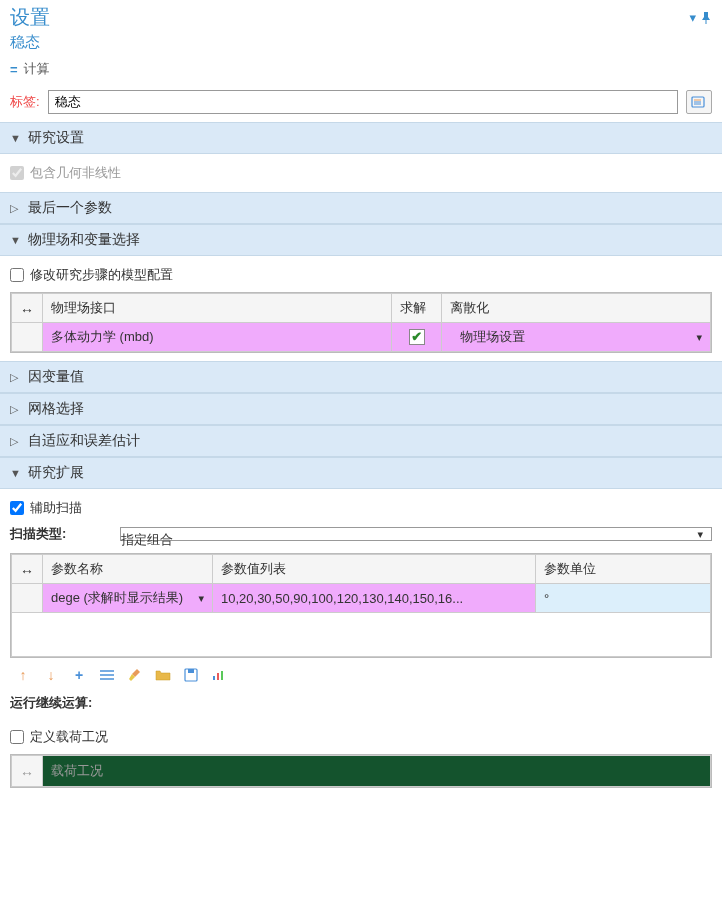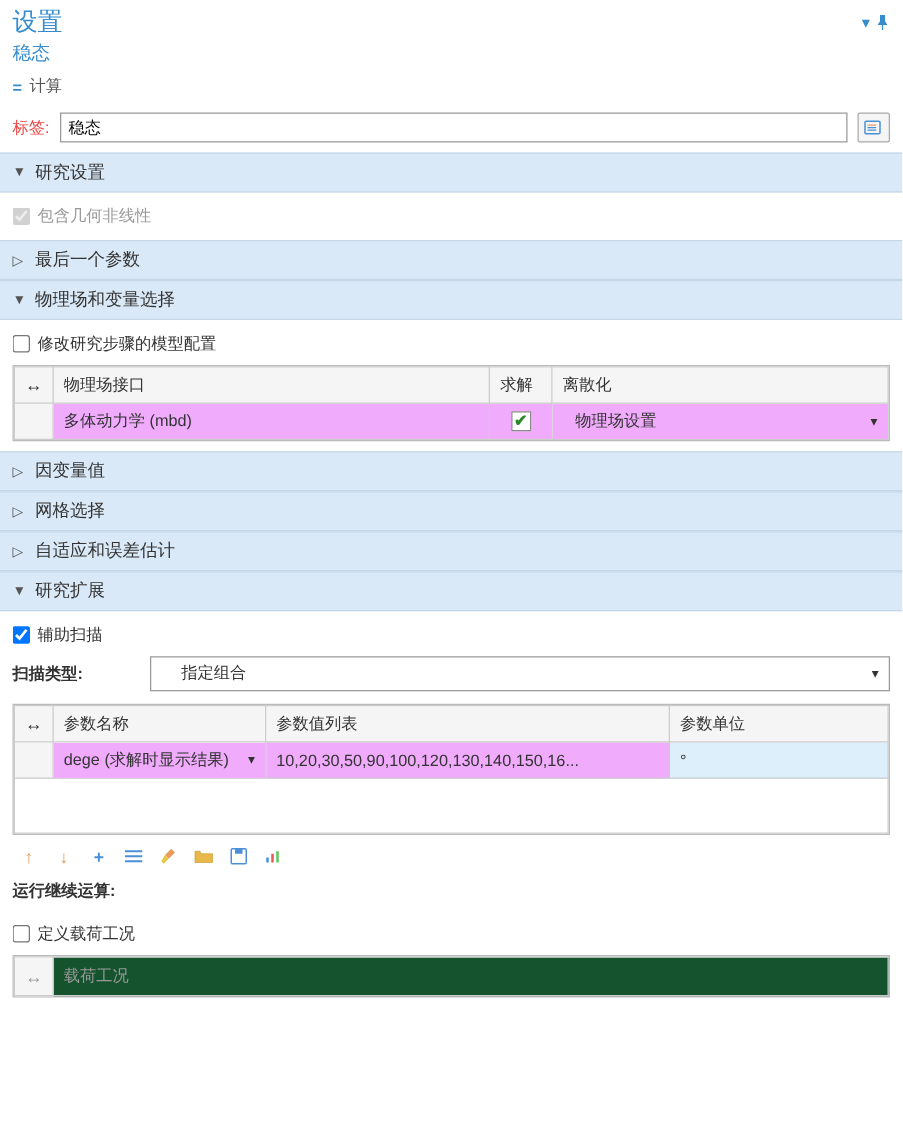--- a/index.html
+++ b/index.html
@@ -25,21 +25,21 @@
 .tbl { width: 100%; border-collapse: collapse; }
 .tbl th, .tbl td { border: 1px solid #ccc; padding: 5px 8px; text-align: left; font-weight: normal; background: #f0abfc; }
 .tbl th { background: #f5f5f5; font-size: 13px; }
 .tbl .corner { width: 24px; background: #f5f5f5; }
 .move-icon { font-size: 14px; color: #333; }
 .check-green { color: #2a8a2a; font-weight: bold; border: 1px solid #888; display: inline-block; width: 16px; height: 16px; text-align: center; line-height: 14px; background: #fff; }
 .dropdown-cell { position: relative; margin-top: 16px; }
 .dropdown-cell::after { content: "▾"; position: absolute; right: 8px; top: 50%; transform: translateY(-50%); color: #333; font-size: 11px; }
 .form-row { display: flex; align-items: center; padding: 6px 0; gap: 10px; }
 .form-row label { width: 100px; font-weight: bold; }
-.form-row .select { flex: 1; border: 1px solid #999; padding: 3px 24px; background: #fff; position: relative; height: 28px; }
+.form-row .select { flex: 1; border: 1px solid #999; padding: 3px 0; background: #fff; position: relative; height: 14px; }
 .form-row .select::after { content: "▾"; position: absolute; right: 8px; top: 50%; transform: translateY(-50%); font-size: 11px; }
 .sweep-table { border: 1px solid #bbb; margin-top: 4px; }
 .sweep-table .tbl th { background: #f5f5f5; }
 .sweep-table .empty-row td { height: 44px; background: #fff; }
 .toolbar { display: flex; gap: 10px; padding: 8px 4px 4px 4px; align-items: center; }
 .toolbar span { cursor: pointer; font-size: 14px; display: inline-flex; align-items: center; justify-content: center; width: 18px; height: 18px; }
 .tb-up { color: #E89B5A; }
 .tb-down { color: #E89B5A; }
 .tb-plus { color: #4A90D9; font-weight: bold; }
 .tb-lines { color: #4A90D9; }

